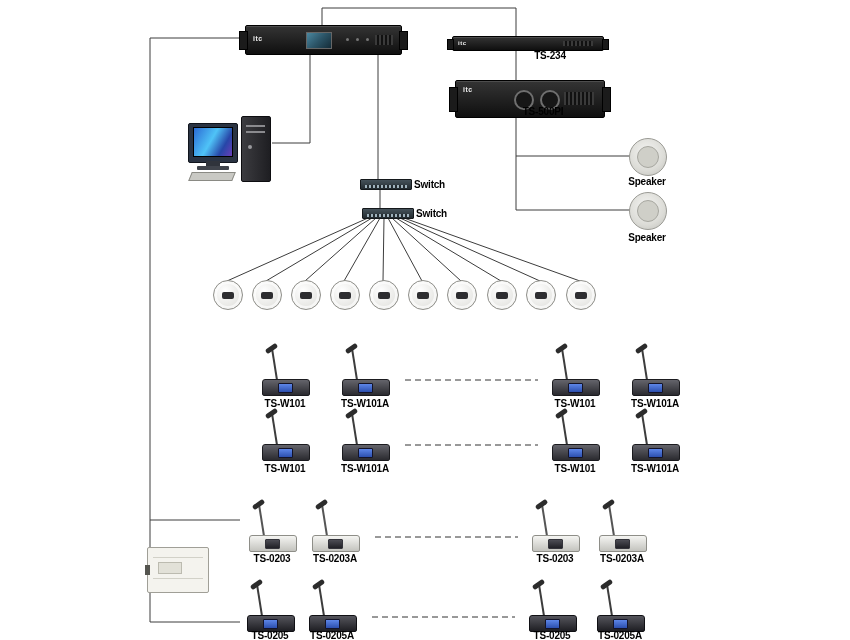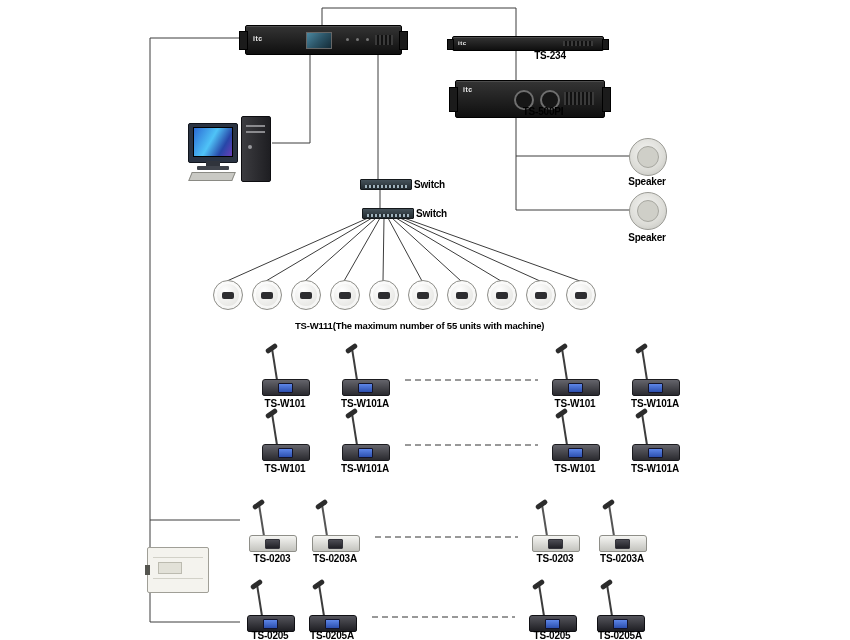--- a/index.html
+++ b/index.html
@@ -162,21 +162,20 @@
   <div class="apc" style="left:213px;top:280px;"></div>
   <div class="apc" style="left:252px;top:280px;"></div>
   <div class="apc" style="left:291px;top:280px;"></div>
   <div class="apc" style="left:330px;top:280px;"></div>
   <div class="apc" style="left:369px;top:280px;"></div>
   <div class="apc" style="left:408px;top:280px;"></div>
   <div class="apc" style="left:447px;top:280px;"></div>
   <div class="apc" style="left:487px;top:280px;"></div>
   <div class="apc" style="left:526px;top:280px;"></div>
   <div class="apc" style="left:566px;top:280px;"></div>
-  <div class="lbl" style="left:295px;top:320px;width:300px;font-size:9.5px;text-align:left;">TS-W111(The maximum number of 55 units with machine)</div>
 
   <div class="mic" style="left:250px;top:346px;">
       <span class="neck"></span>
       <span class="capsule"></span>
       <span class="base">
         <span class="screen"></span>
       </span>
     </div>
   <div class="mic" style="left:330px;top:346px;">
       <span class="neck"></span>

